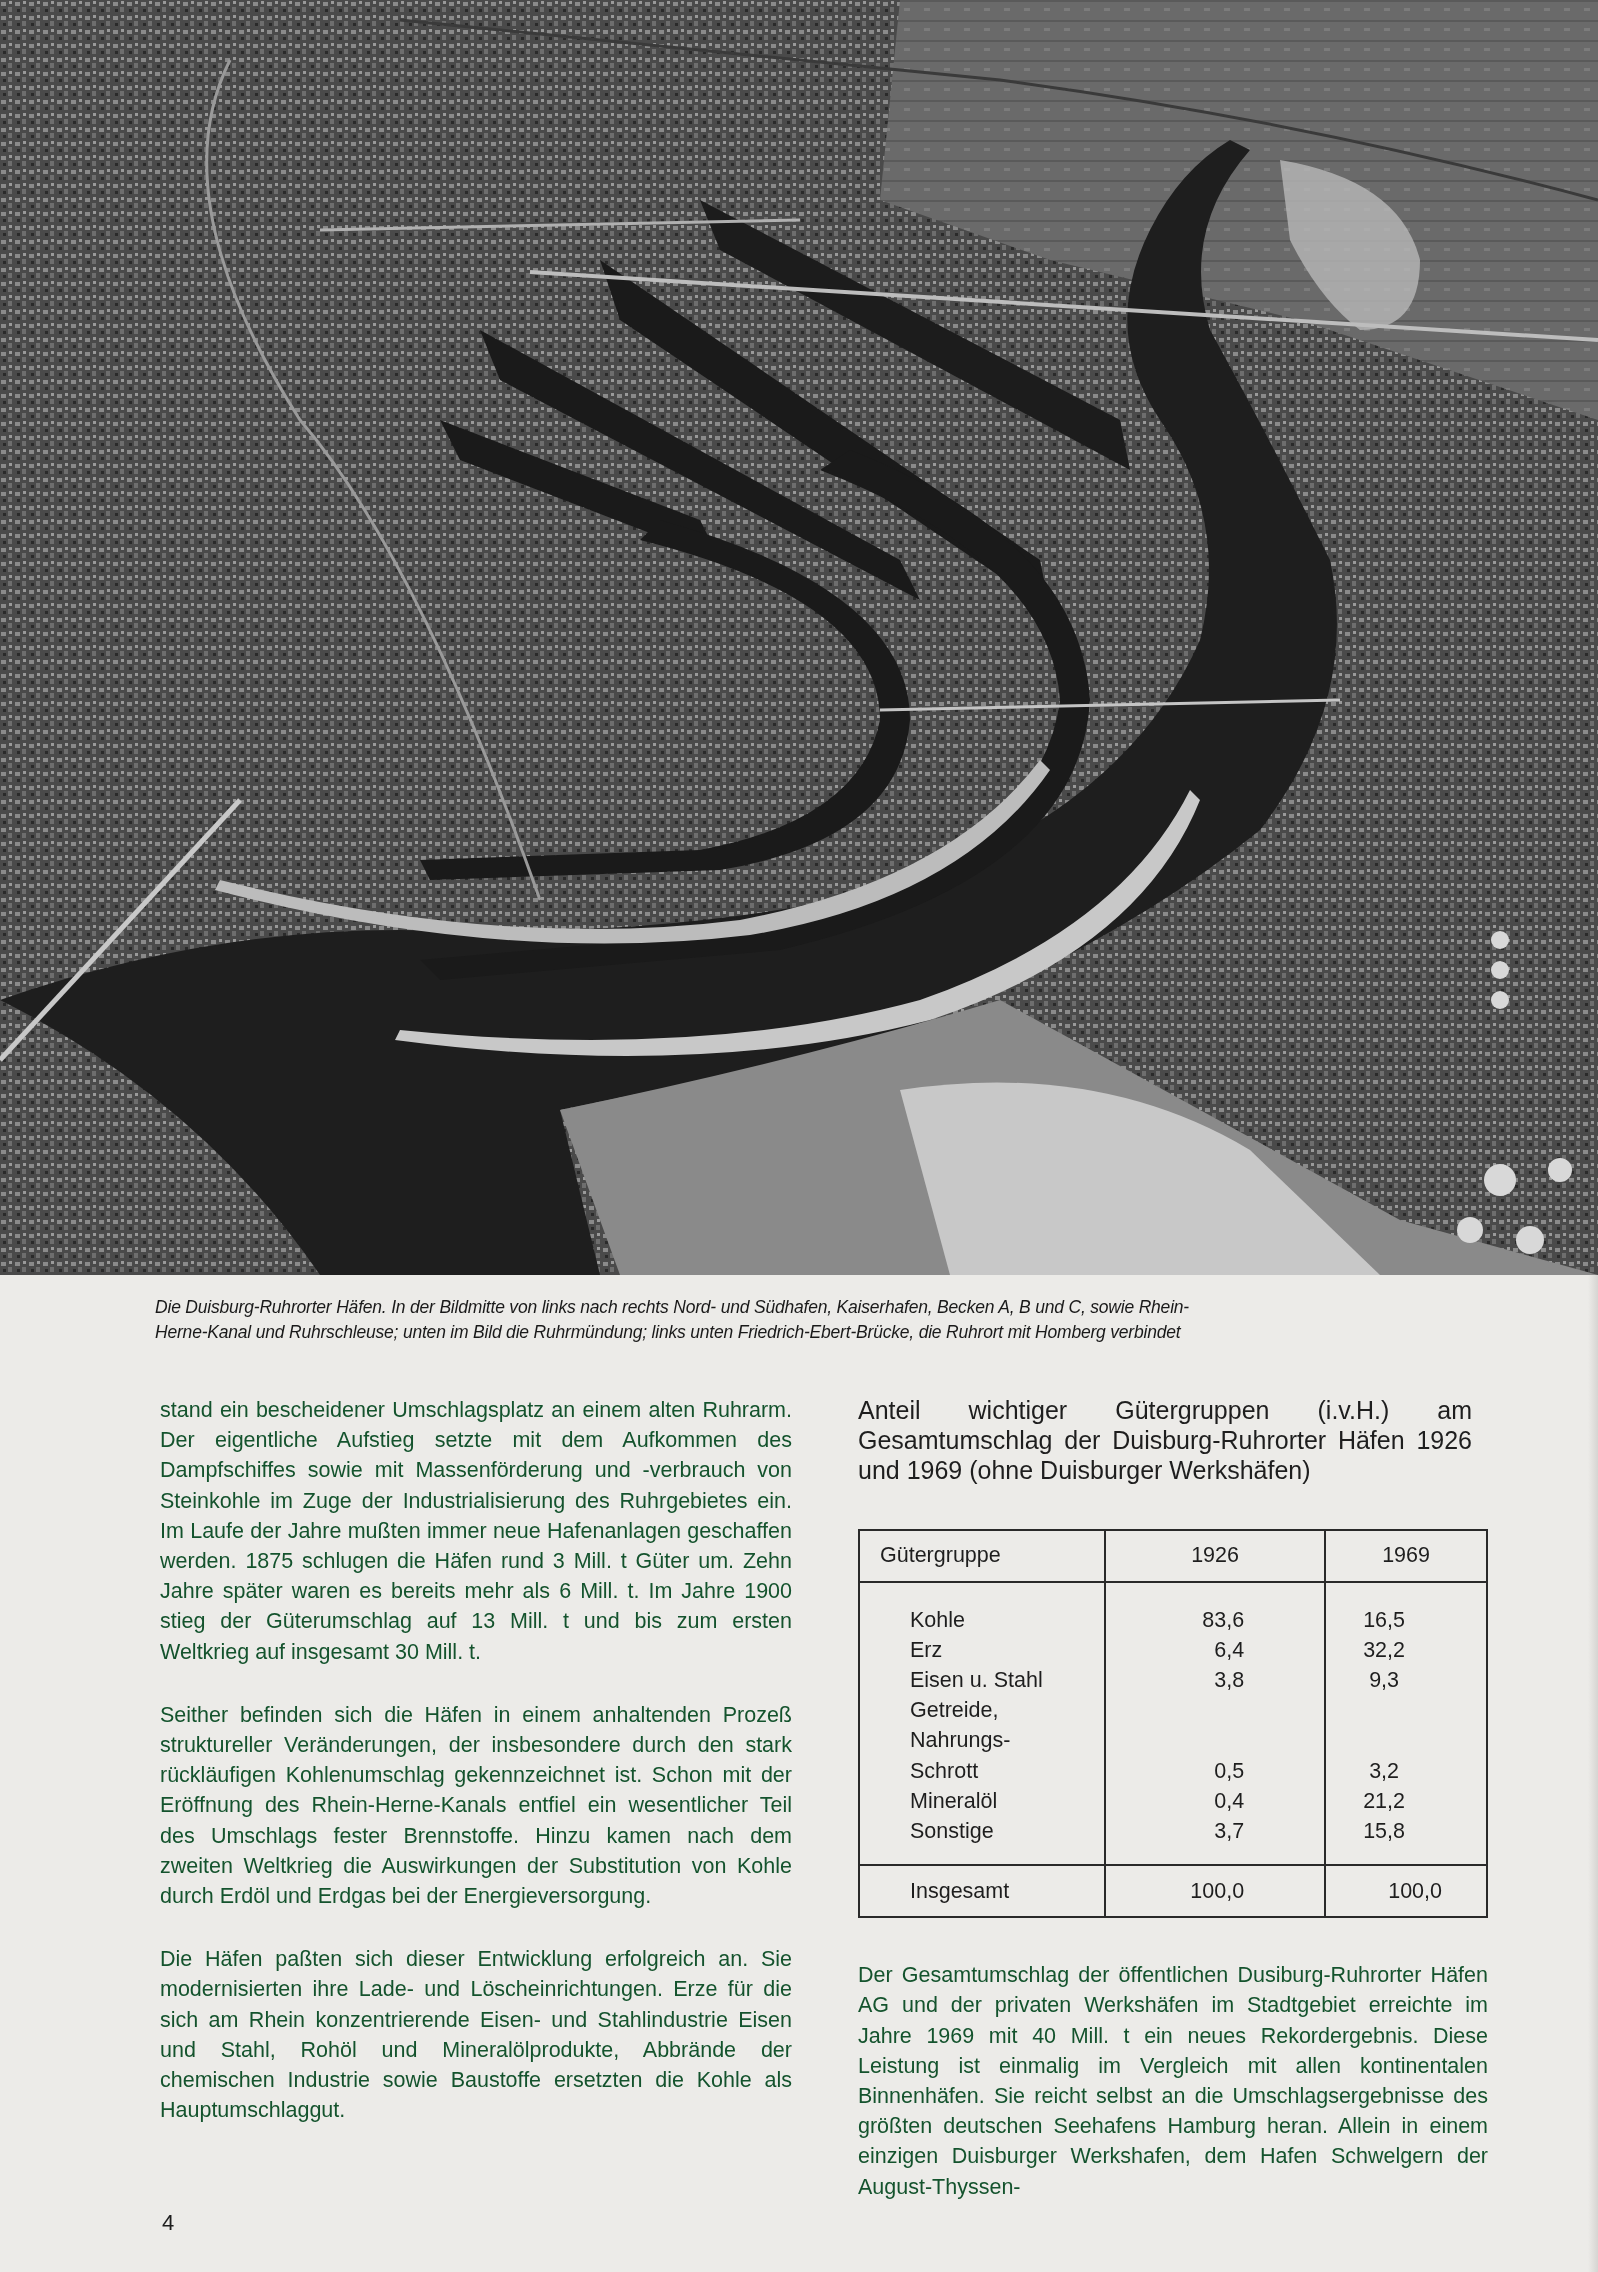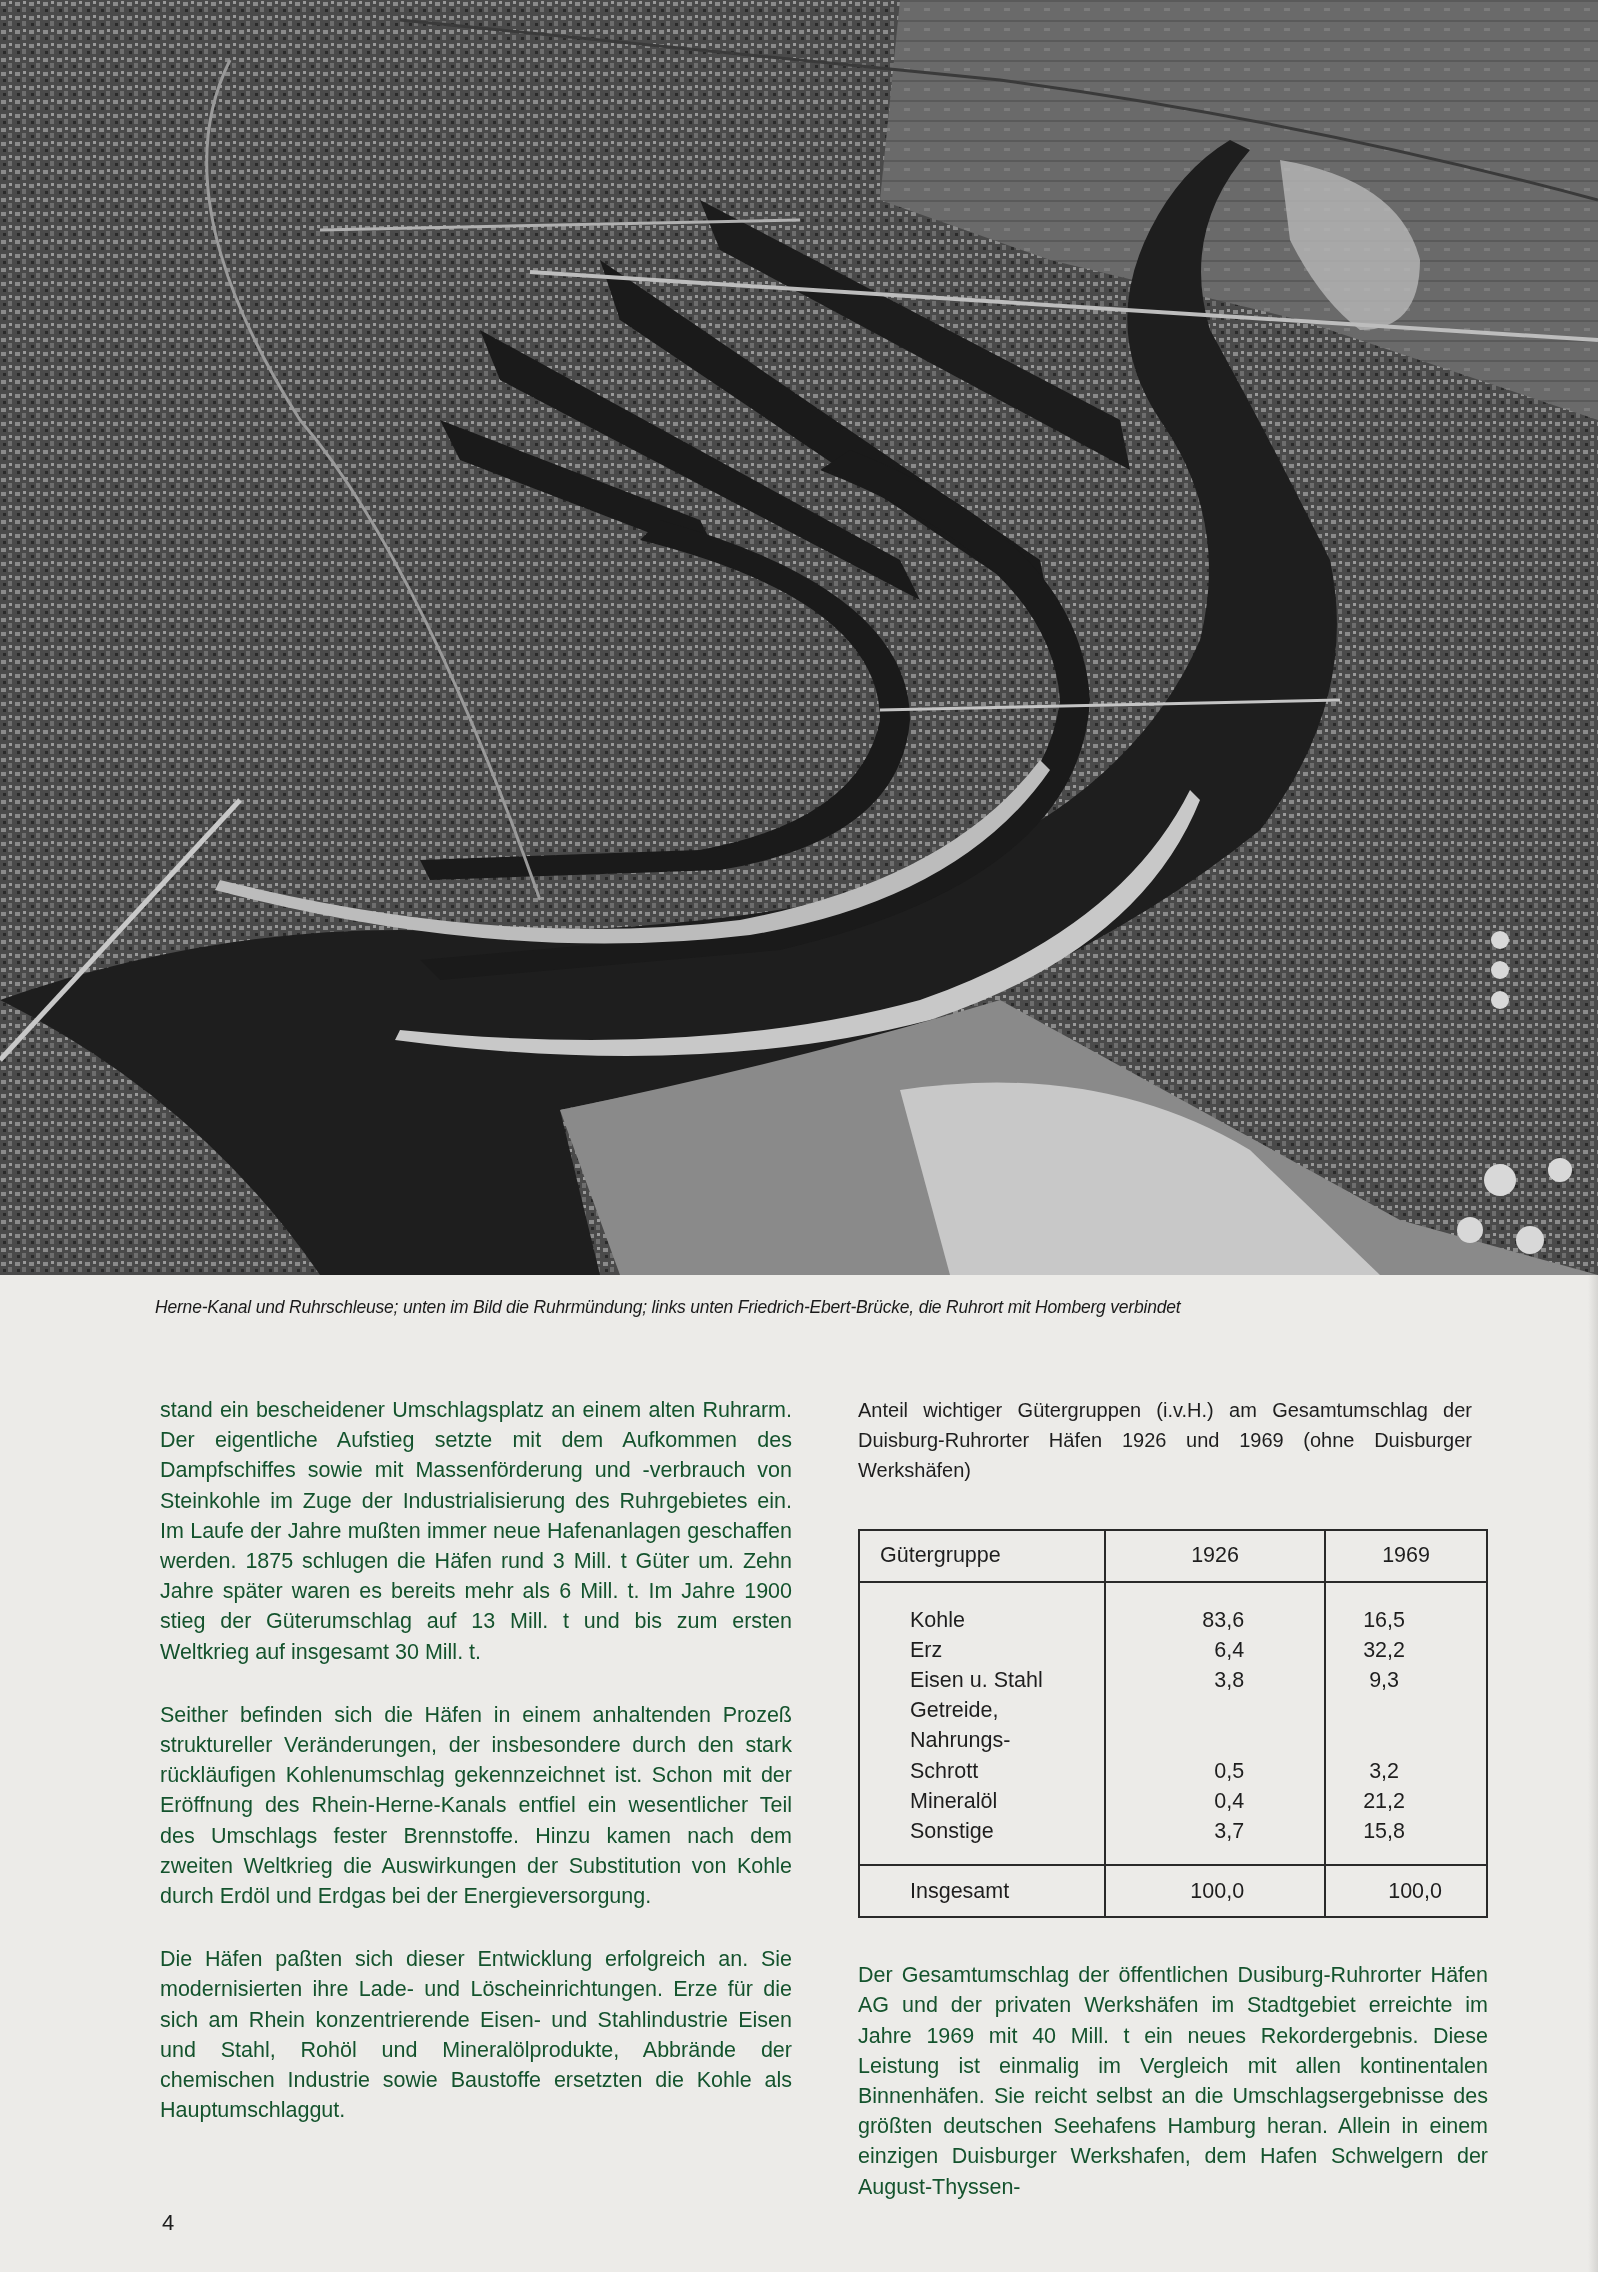--- a/index.html
+++ b/index.html
@@ -28,21 +28,21 @@
       position: absolute; left: 160px; top: 1395px; width: 632px;
     }
     .col-right {
       position: absolute; left: 858px; top: 1395px; width: 630px;
     }
     .para {
       font-size: 21.5px; line-height: 30.2px; text-align: justify;
       margin: 0 0 33px 0; color: #14532d;
     }
     .table-title {
-      font-size: 20px; line-height: 30.2px; margin: 0 16px 43px 0;
+      font-size: 25px; line-height: 30.2px; margin: 0 16px 43px 0;
       text-align: justify; color: #1e1e1e;
     }
     table.goods {
       border-collapse: collapse; width: 630px; font-size: 21.5px;
       color: #1e1e1e;
     }
     table.goods th, table.goods td {
       border-left: 2px solid #2a2a2a; border-right: 2px solid #2a2a2a;
       padding: 0; font-weight: normal;
     }
@@ -129,20 +129,21 @@
         <circle cx="1560" cy="1170" r="12"></circle>
       <circle cx="1500" cy="940" r="9"></circle>
         <circle cx="1500" cy="970" r="9"></circle>
         <circle cx="1500" cy="1000" r="9"></circle>
     </g>
   </svg>
 </div>
 <div class="right-gutter"></div>
 
 <div class="caption">
+  <div>Die Duisburg-Ruhrorter Häfen.  In der Bildmitte von links nach rechts Nord- und Südhafen, Kaiserhafen, Becken A, B und C, sowie Rhein-</div>
   <div>Herne-Kanal und Ruhrschleuse; unten im Bild die Ruhrmündung; links unten  Friedrich-Ebert-Brücke, die Ruhrort mit Homberg verbindet</div>
 </div>
 
 <div class="col-left">
   <p class="para">stand ein bescheidener Umschlagsplatz an einem alten Ruhrarm. Der eigentliche Aufstieg setzte mit dem Aufkommen des Dampfschiffes sowie mit Massenförderung und -verbrauch von Steinkohle im Zuge der Industrialisierung des Ruhrgebietes ein. Im Laufe der Jahre mußten immer neue Hafenanlagen geschaffen werden. 1875 schlugen die Häfen rund 3 Mill. t Güter um. Zehn Jahre später waren es bereits mehr als 6 Mill. t. Im Jahre 1900 stieg der Güterumschlag auf 13 Mill. t und bis zum ersten Weltkrieg auf insgesamt 30 Mill. t.</p>
   <p class="para">Seither befinden sich die Häfen in einem anhaltenden Prozeß struktureller Veränderungen, der insbesondere durch den stark rückläufigen Kohlenumschlag gekennzeichnet ist. Schon mit der Eröffnung des Rhein-Herne-Kanals entfiel ein wesentlicher Teil des Umschlags fester Brennstoffe. Hinzu kamen nach dem zweiten Weltkrieg die Auswirkungen der Substitution von Kohle durch Erdöl und Erdgas bei der Energieversorgung.</p>
   <p class="para">Die Häfen paßten sich dieser Entwicklung erfolgreich an. Sie modernisierten ihre Lade- und Löscheinrichtungen. Erze für die sich am Rhein konzentrierende Eisen- und Stahlindustrie  Eisen und Stahl, Rohöl und Mineralölprodukte, Abbrände der chemischen Industrie sowie Baustoffe ersetzten die Kohle als Hauptumschlaggut.</p>
 </div>
 
 <div class="col-right">

